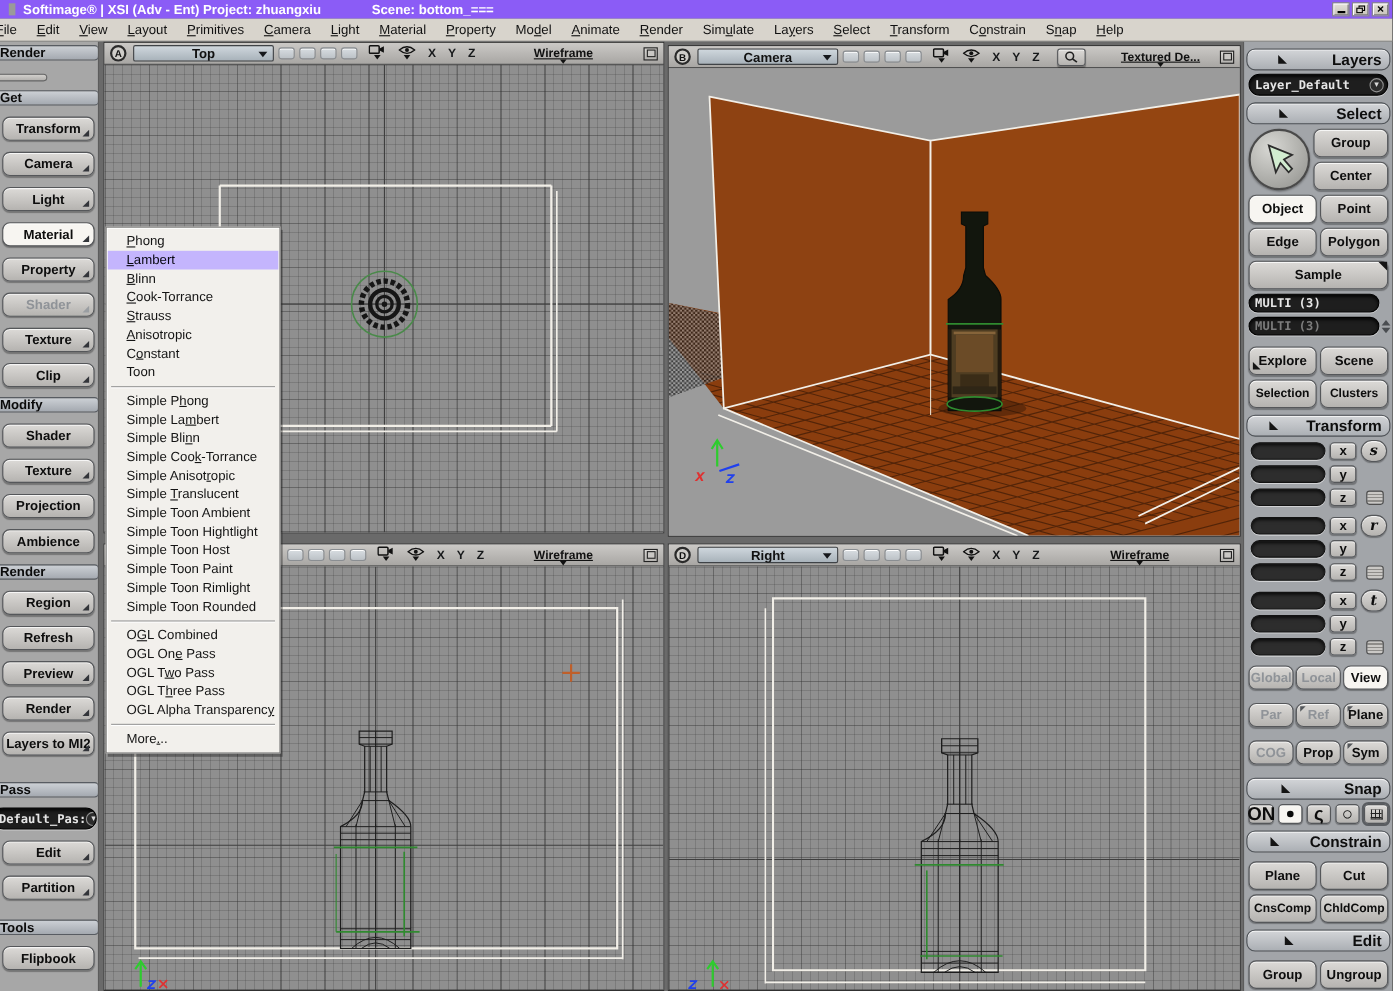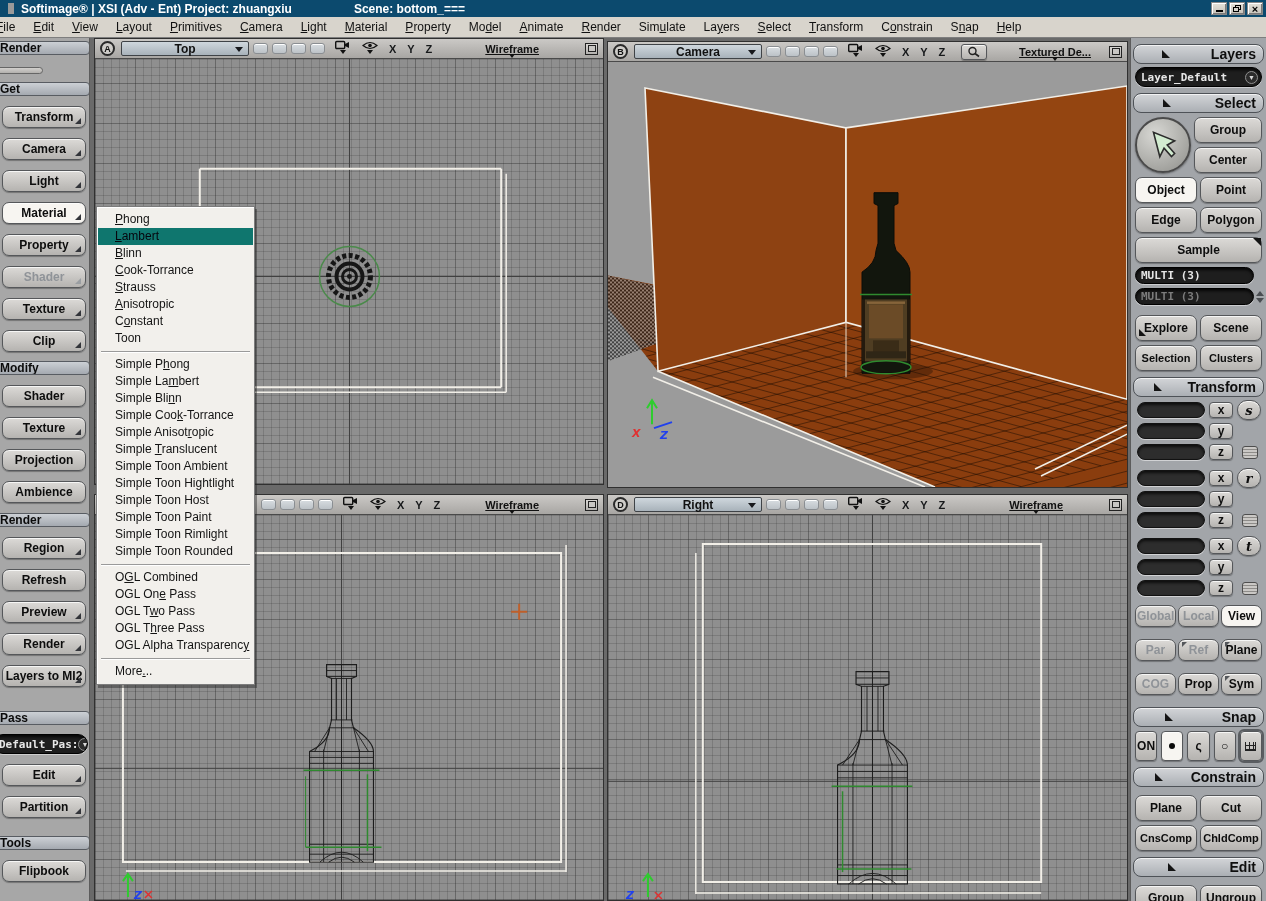--- a/index.html
+++ b/index.html
@@ -1,22 +1,22 @@
 <!DOCTYPE html>
 <html><head>
 <meta charset="utf-8">
 <style>
   *{box-sizing:border-box;margin:0;padding:0;user-select:none}
   html,body{background:#555}
   #app{position:relative;width:1266px;height:901px;overflow:hidden;background:#6a6a6a;
        font-family:"Liberation Sans",sans-serif;color:#111}
 
   
-  #titlebar{position:absolute;left:0;top:0;width:1266px;height:17px;background:#0c4a6e;
-    display:flex;align-items:center;color:#fff;font-size:12px;font-weight:bold;padding-left:8px;gap:62px;white-space:nowrap}
+  #titlebar{position:absolute;left:0;top:0;width:1266px;height:17px;background:#8b5cf6;
+    display:flex;align-items:center;color:#fff;font-size:12px;font-weight:bold;padding-left:8px;gap:46px;white-space:nowrap}
   .appicon{width:6px;height:11px;background:#9a9a9a;margin-right:2px;flex:none}
   #winbtns{position:absolute;right:3px;top:2px;display:flex;gap:2px}
   .wbtn{width:16px;height:13px;background:linear-gradient(#e6e2da,#c6c2ba);border:1px solid #888;
     box-shadow:inset 1px 1px 0 #fff,inset -1px -1px 0 #7a7a7a;display:flex;align-items:flex-end;justify-content:center;
     font-size:10px;font-weight:bold;color:#000;line-height:10px}
   .wbtn .minbar{width:7px;height:2px;background:#000;margin-bottom:2px}
   .wbtn .restbox{position:relative;width:8px;height:7px;margin-bottom:2px}
   .wbtn .restbox i{position:absolute;border:1px solid #000;background:#d6d2ca}
   .wbtn .restbox i:first-child{right:0;top:0;width:6px;height:5px}
   .wbtn .restbox i:last-child{left:0;bottom:0;width:6px;height:5px}
@@ -49,21 +49,21 @@
     font-family:"DejaVu Sans Mono",monospace;font-size:11px;font-weight:bold;display:flex;align-items:center;
     height:20px;padding:0 3px 0 5px;box-shadow:inset 0 2px 3px rgba(0,0,0,.8),0 1px 0 rgba(255,255,255,.45);white-space:nowrap;overflow:hidden}
   .pill-circle{width:13px;height:13px;border-radius:50%;background:#2c2c2c;border:1px solid #909090;color:#d8d8d8;
     font-size:7px;display:flex;align-items:center;justify-content:center;margin-left:auto;flex:none;font-family:"Liberation Sans",sans-serif}
   .lp-pass{margin:9px 0 0 -7px;width:95px}
 
   
   #contextmenu{position:absolute;left:96px;top:206px;width:159px;z-index:60;background:#f2f0ec;
     border:1px solid #7d7d7d;box-shadow:2px 3px 0 rgba(40,40,40,.45),inset 1px 1px 0 #fff;padding:4px 1px;font-size:12px}
   .cm-item{height:17px;line-height:17px;padding-left:17px;white-space:nowrap;color:#141414}
-  .cm-item.hl{background:#0f766e;color:#06060e}
+  .cm-item.hl{background:#c4b5fd;color:#06060e}
   .cm-sep{height:1px;background:#9a9a9a;margin:4px 3px;box-shadow:0 1px 0 #ffffff}
 
   
   #viewports{position:absolute;left:90px;top:38px;width:1040px;height:863px;background:#6a6a6a}
   .vp{position:absolute;border:1px solid #303030;background:#9b9b9b}
   #vpA{left:4;top:3;width:510px;height:447px}
   #vpB{left:517px;top:3px;width:521px;height:447px}
   #vpC{left:4px;top:456px;width:510px;height:407px}
   #vpD{left:517px;top:456px;width:521px;height:407px}
   #vpA{left:4px}
@@ -130,21 +130,21 @@
   #tfgroups{margin-top:2px}
   .tf{display:grid;grid-template-columns:68px 24px 26px;grid-auto-rows:18px;gap:3px 4px;margin:4px 2px 8px 6px;align-items:center}
   .tf-field{grid-column:1;height:16px;background:#2d2d2d;border:1px solid #121212;border-radius:8px;
     box-shadow:inset 0 2px 3px rgba(0,0,0,.7),0 1px 0 rgba(255,255,255,.5)}
   .tf-axis{grid-column:2;height:16px;font-size:12px;border-radius:4px}
   .tf-mode{grid-column:3;grid-row:1;width:24px;height:20px;border-radius:10px;
     font-family:"DejaVu Serif",serif;font-style:italic;font-size:13px}
   .tf-stack{grid-column:3;grid-row:3;width:16px;height:13px;margin:0 auto;border:1px solid #4e4e4e;border-radius:3px;
     background:repeating-linear-gradient(#cac8c5 0 2px,#8e8c89 2px 3px)}
   .snaprow{display:flex;gap:4px;margin:4px 4px 0 4px}
-  .snap-btn{width:23px;height:30px;font-size:12px;border-radius:4px}
+  .snap-btn{width:23px;height:18px;font-size:17px;border-radius:4px}
   .snap-btn .dot{width:6px;height:6px;border-radius:50%;background:#0a0a0a}
   .snap-btn.gridsel{outline:2px solid #5a5d61;outline-offset:0px}
   .gicon{width:11px;height:9px;background:
     repeating-linear-gradient(0deg,#222 0 1px,transparent 1px 4px),
     repeating-linear-gradient(90deg,#222 0 1px,transparent 1px 4px);border-right:1px solid #222;border-bottom:1px solid #222}
 </style>
 </head>
 <body>
 
 <div id="app">

